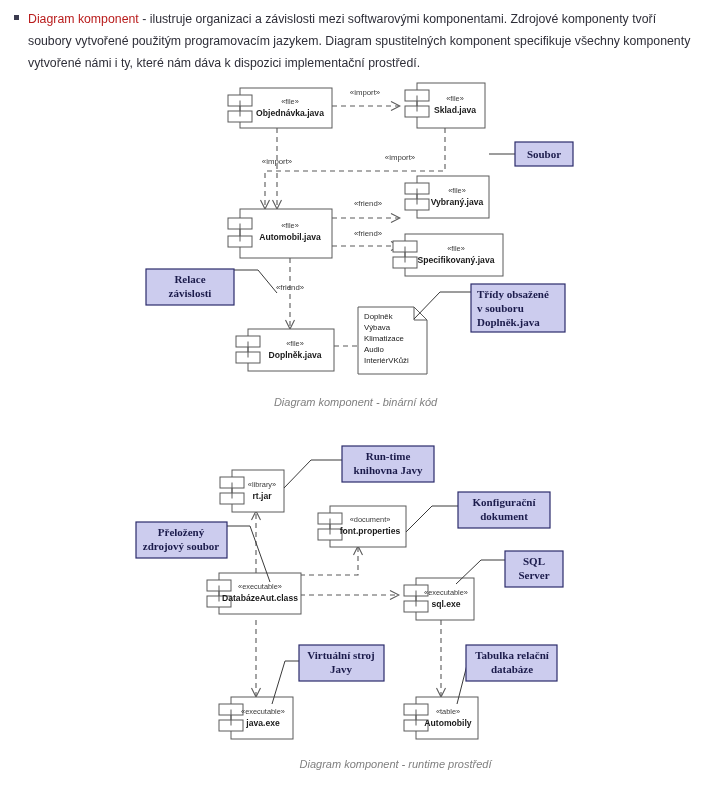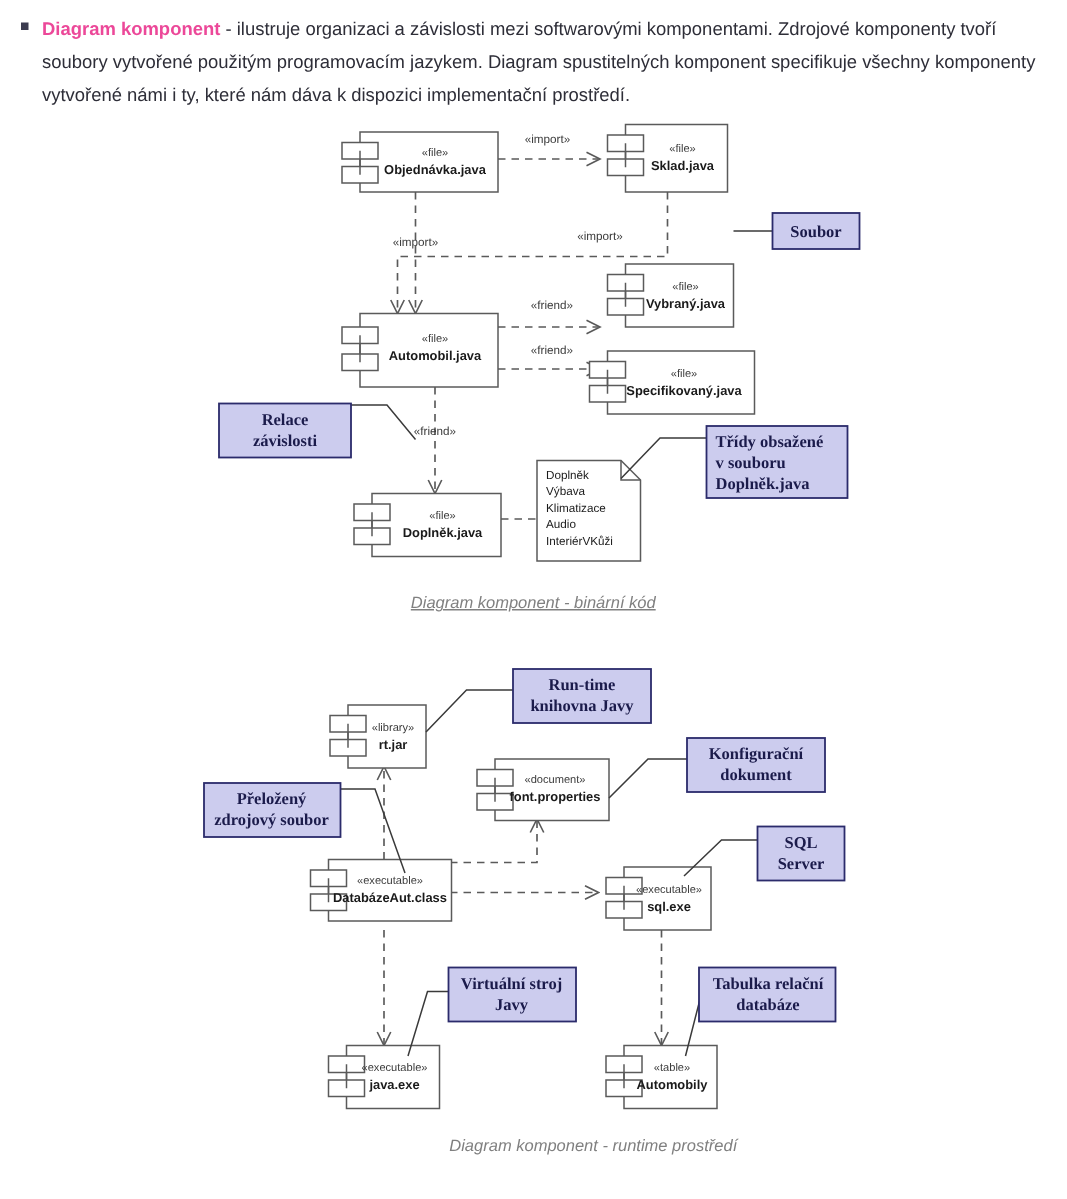--- a/index.html
+++ b/index.html
@@ -15,31 +15,31 @@
   }
   .bullet-row{display:flex;align-items:flex-start;}
   .bullet-mark{
     width:5px;height:5px;background:#3b3b4f;flex:0 0 auto;
     margin:7px 9px 0 4px;
   }
   .intro-text{
     font-size:12.3px;line-height:22px;color:#2e2e38;
     text-align:left;flex:1 1 auto;
   }
-  .intro-text b{font-weight:bold;color:#ec4899;}
+  .intro-text b{font-weight:normal;color:#b91c1c;}
   
   .figure{position:absolute;left:0;width:711px;}
   #fig1{top:78px;height:318px;text-align:right;}
   #fig2{top:432px;height:330px;}
   .caption{
     position:absolute;left:0;width:711px;text-align:center;
     font-size:11px;font-style:italic;color:#808080;
     font-family:"Liberation Sans",sans-serif;
   }
-  #cap1{top:396px;text-decoration:underline;}
+  #cap1{top:396px;}
   #cap2{top:758px;margin-left:40px;}
   svg{display:block;}
   text{font-family:"Liberation Sans",sans-serif;}
   .stereo{font-size:7.4px;fill:#3a3a3a;}
   .cname{font-size:8.6px;font-weight:bold;fill:#1a1a1a;}
   .edgelbl{font-size:7.8px;fill:#3a3a3a;}
   .notetxt{font-size:7.8px;fill:#1a1a1a;}
   .callouttxt{
     font-family:"Liberation Serif",serif;
     font-size:11px;font-weight:bold;fill:#1b1b4b;

